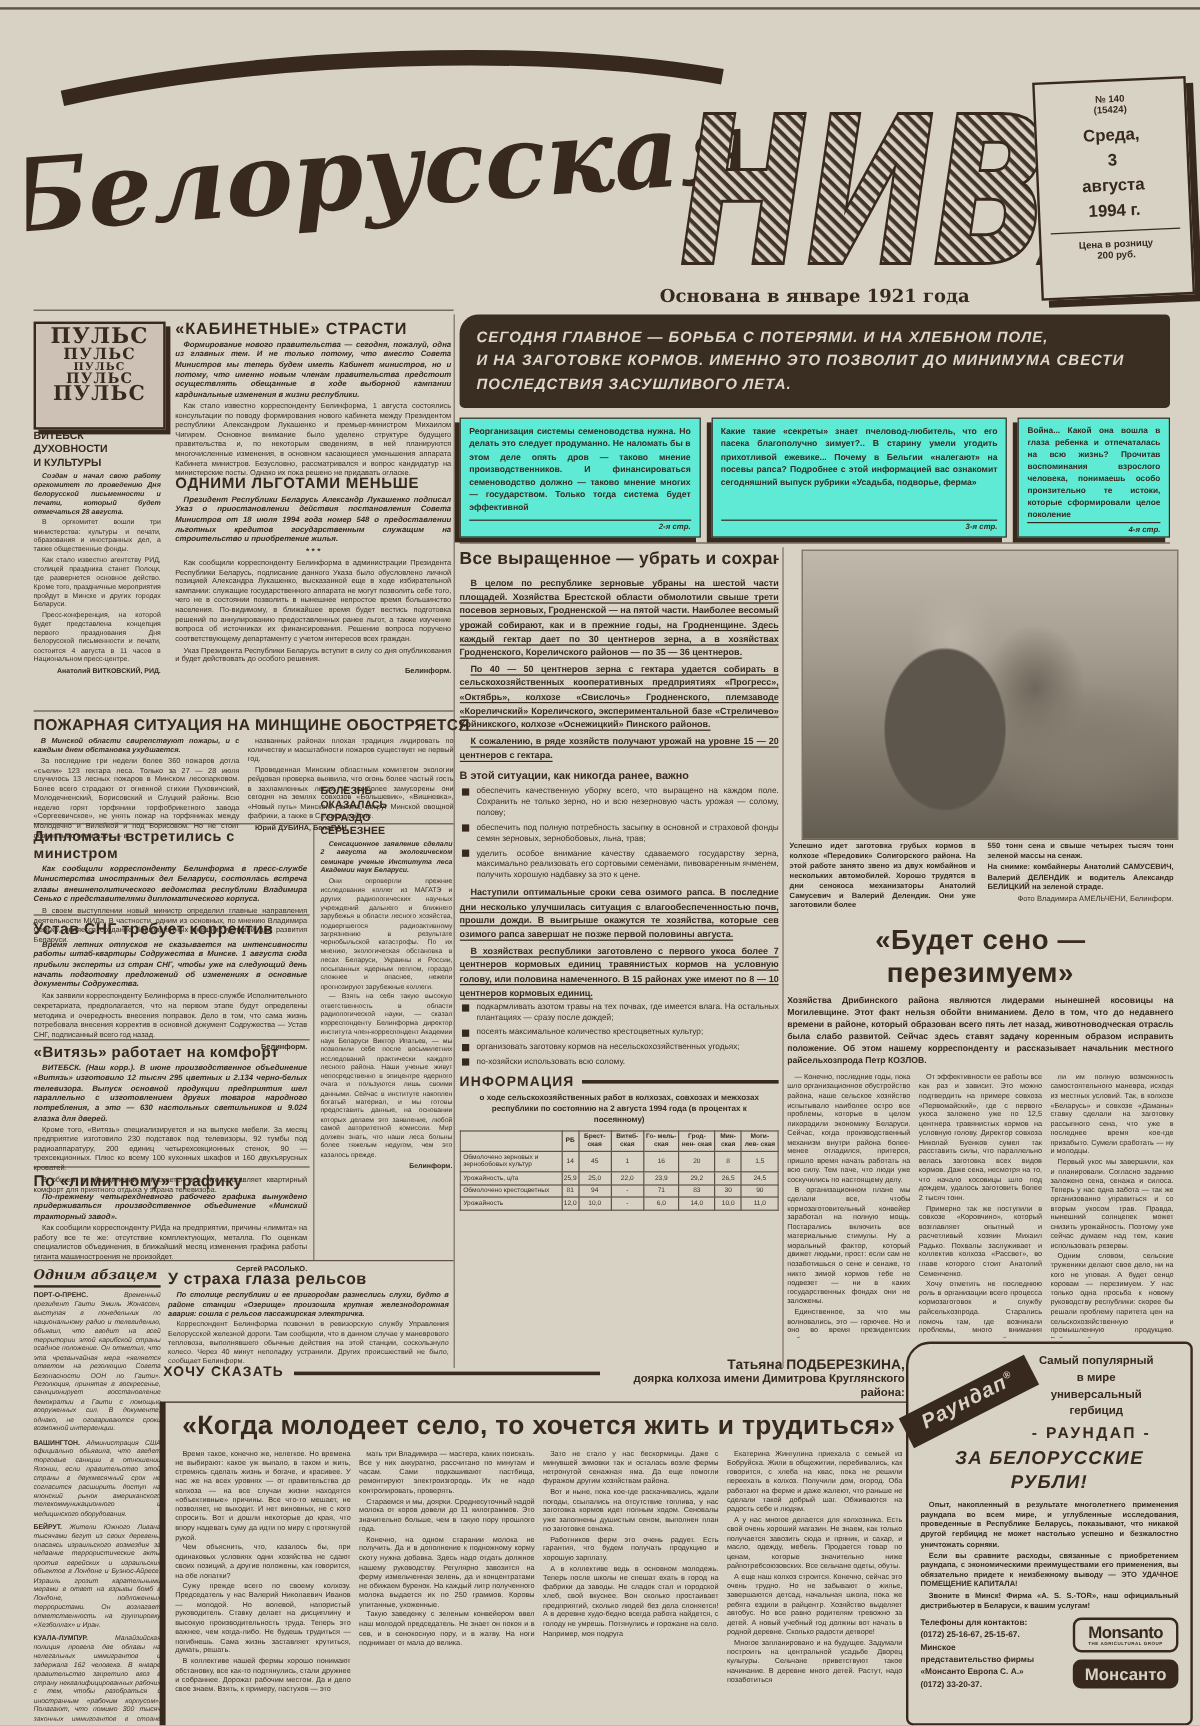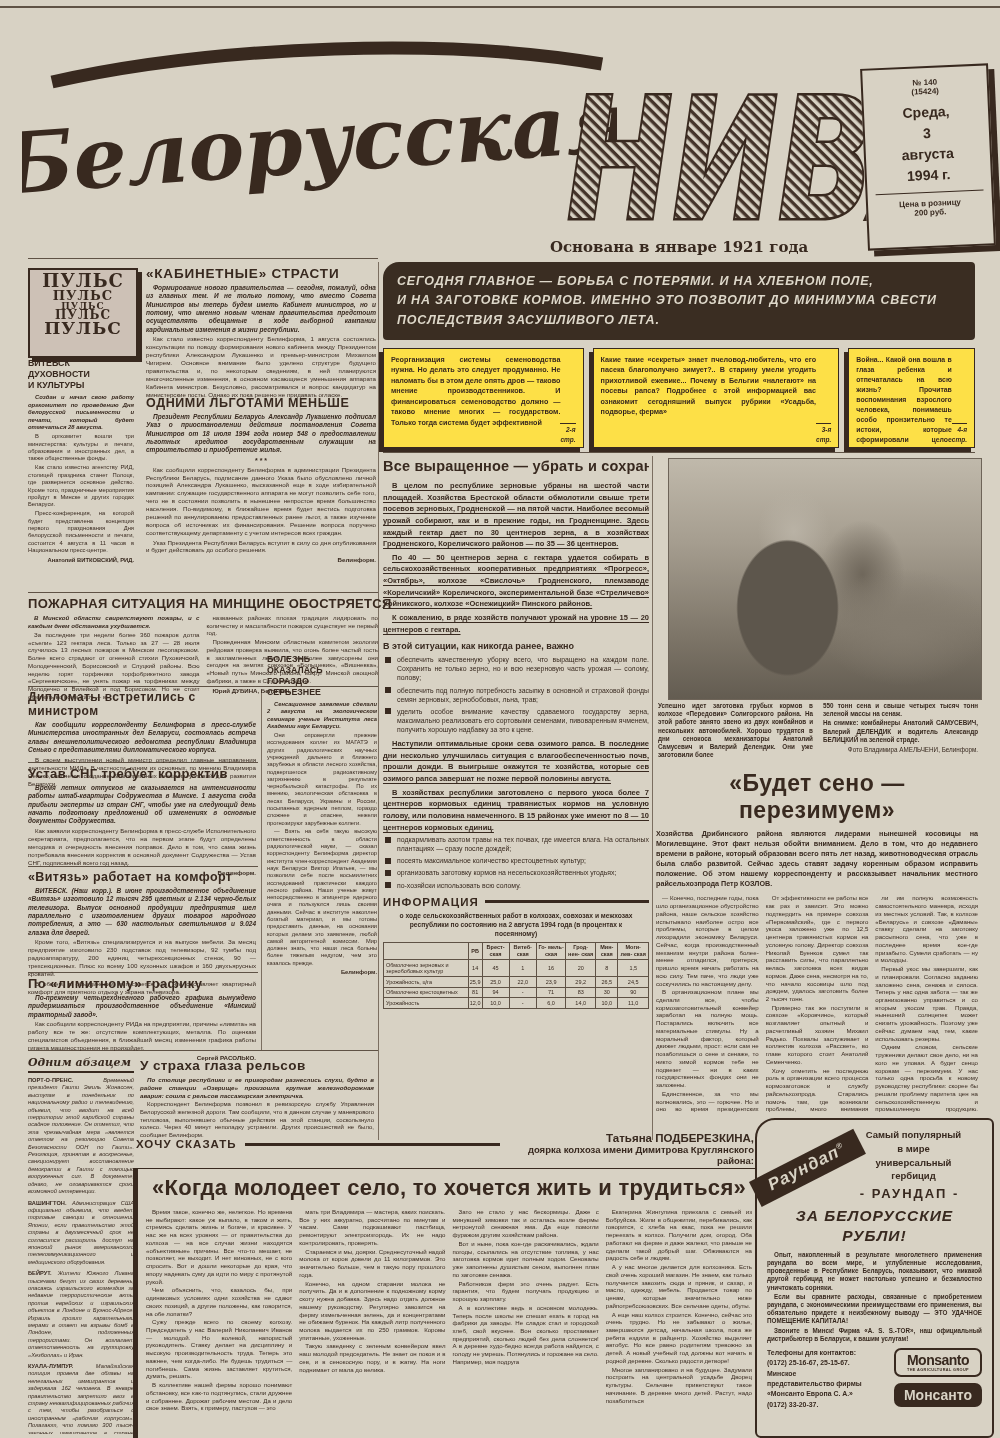--- a/index.html
+++ b/index.html
@@ -26,23 +26,23 @@
   .founded{display:flex;align-items:center;font-family:"DejaVu Serif",serif;font-weight:bold;font-size:15px;flex-direction:column;}
   .founded .bar{flex:1;height:4px;background:#38291f;}
   .founded span{padding:0 12px;white-space:nowrap;}
   .banner{background:#3a2d22;color:#ded8ca;border-radius:16px 4px 4px 4px;padding:10px 14px;
           font-weight:bold;font-style:italic;font-size:12.5px;letter-spacing:.8px;line-height:1.55;white-space:nowrap;}
   
   .pulse-box{border:2px solid #38291f;background:#cdc1b6;box-shadow:4px 4px 0 0 #38291f;
              text-align:center;font-family:"DejaVu Serif",serif;font-weight:bold;padding:3px 0;}
   .pulse-box div{line-height:.92;letter-spacing:1px;}
   
-  .teaser{border:1.5px solid #38291f;box-shadow:-4px 4px 0 0 #38291f;background:#fde047;
+  .teaser{border:1.5px solid #38291f;box-shadow:-4px 4px 0 0 #38291f;background:#5eead4;
           padding:6px 7px 3px;font-weight:bold;font-size:7.2px;line-height:1.45;text-align:justify;
-          display:flex;flex-direction:row;}
+          display:flex;flex-direction:column;}
   .teaser .pageref{margin-top:auto;text-align:right;font-style:italic;font-size:6.5px;
                    border-top:1px solid #38291f;padding-top:1px;}
   
   .ulp{font-weight:bold;font-size:7.5px;line-height:1.55;text-align:justify;text-indent:9px;
        text-decoration:underline;text-underline-offset:1.5px;margin-bottom:2px;}
   .subhead{font-weight:bold;font-size:9px;line-height:1.35;margin:5px 0 3px;}
   .blist{list-style:none;margin:2px 0 4px;padding:0;}
   .blist li{position:relative;padding-left:14px;font-size:6.9px;line-height:1.32;text-align:justify;margin-bottom:3px;}
   .blist li::before{content:"";position:absolute;left:2px;top:1.5px;width:6px;height:6px;background:#38291f;}
   .info-head{display:flex;align-items:center;margin-top:6px;}

